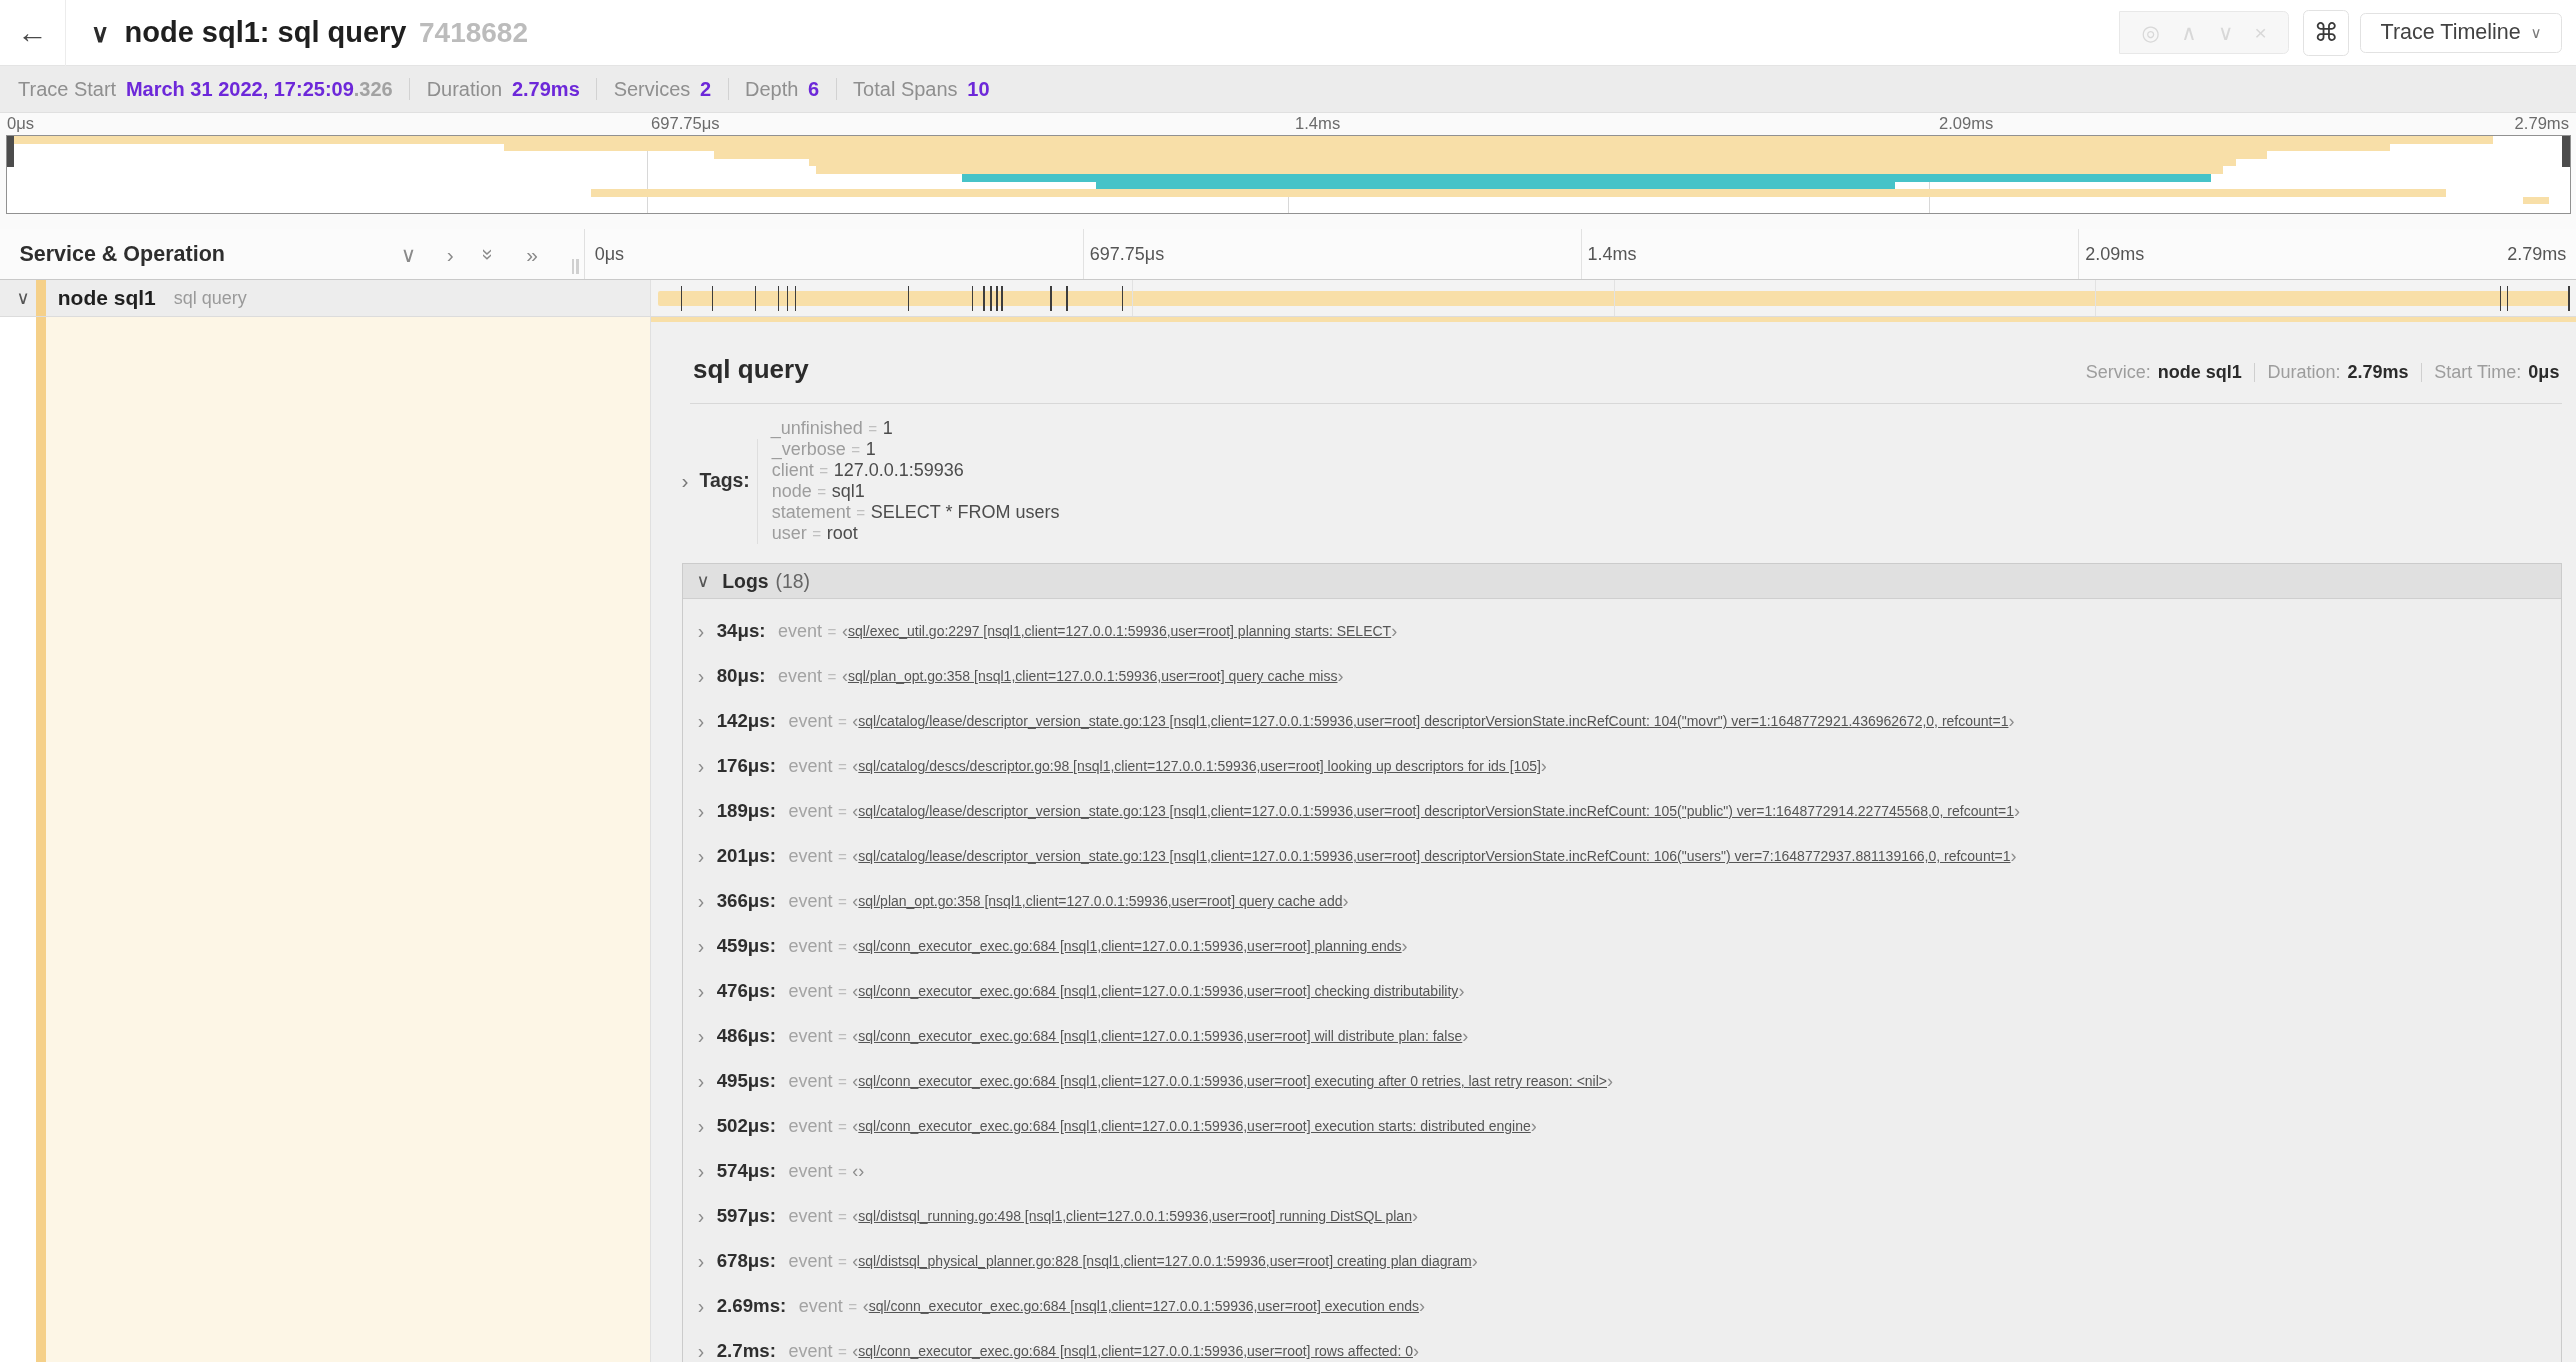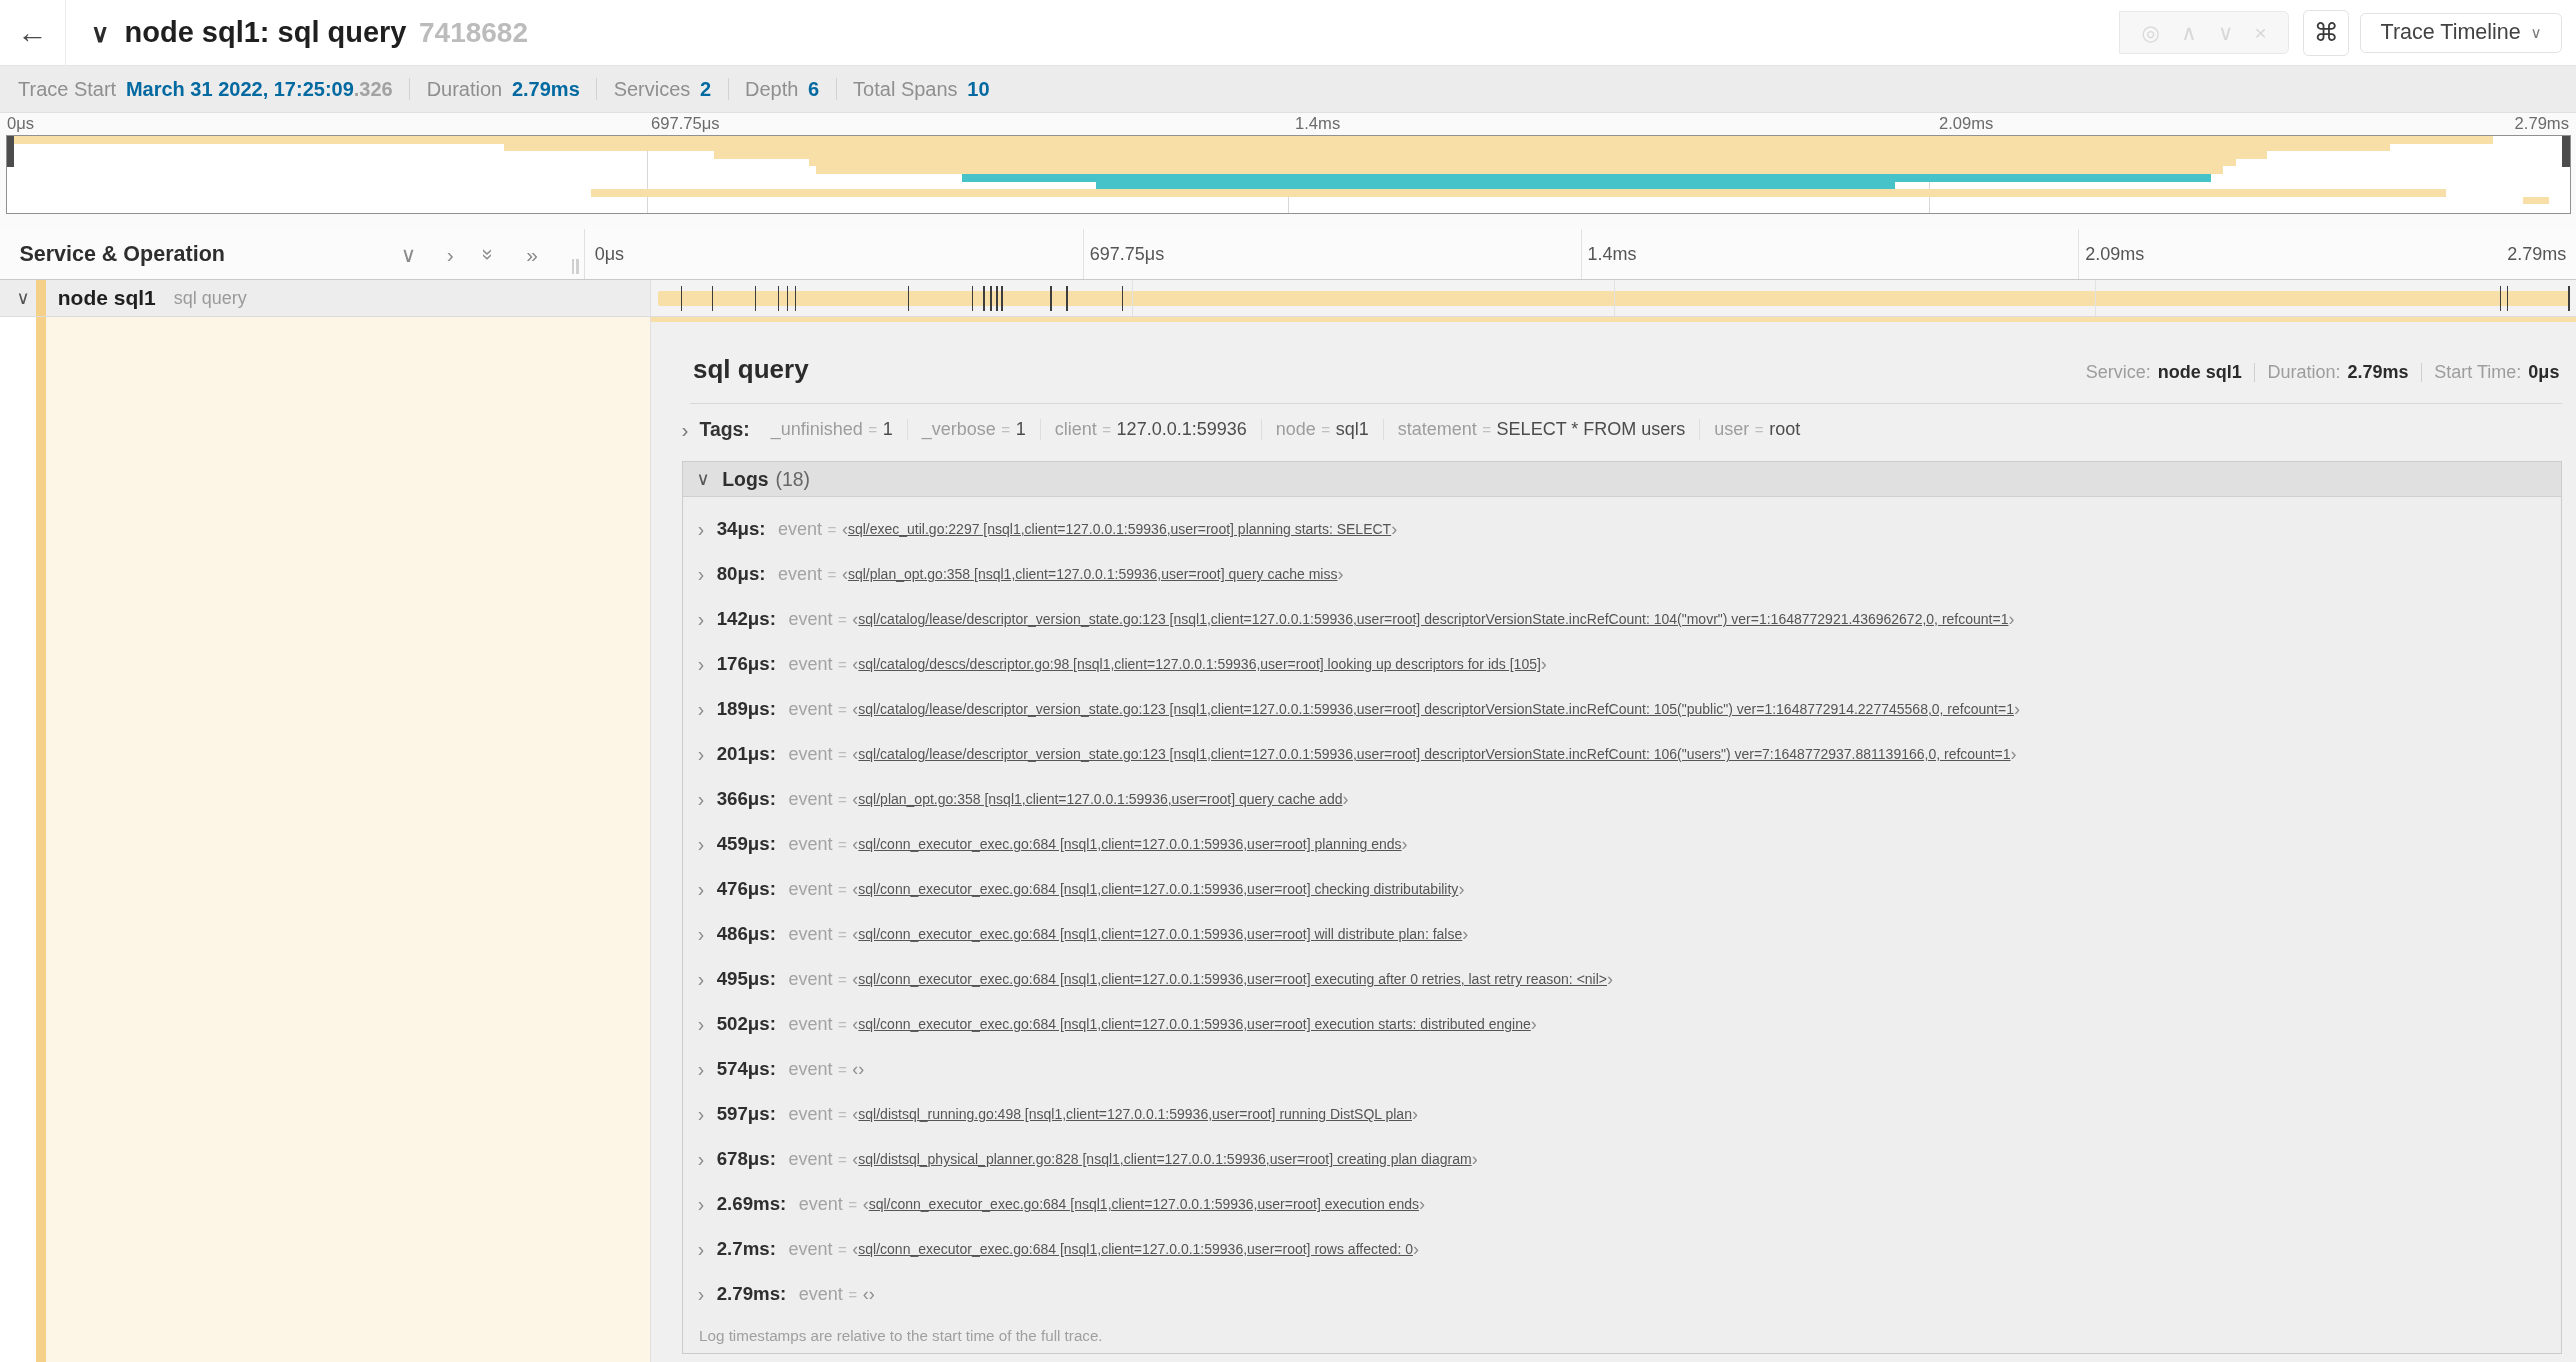--- a/index.html
+++ b/index.html
@@ -29,21 +29,21 @@
     background:#fff; display:flex; align-items:center; padding:0 19.4px;
     font-size:21.5px; color:#424242; cursor:pointer; white-space:nowrap; }
   .tt-caret { font-size:15.2px; color:#7a7a7a; margin-left:9.7px; }
 
   
   .summary { height:47px; background:#ececec; border-bottom:0.7px solid #e0e0e0;
     display:flex; align-items:center; padding-left:18px; font-size:20px; }
   .sum-item { display:flex; align-items:center; }
   .sum-item + .sum-item::before { content:""; width:0.7px; height:22px; background:#d2d2d2; margin:0 16.6px; }
   .sum-lbl { color:#8f8f8f; margin-right:9.7px; }
-  .sum-val { color:#0369a1; font-weight:bold; }
+  .sum-val { color:#6d28d9; font-weight:bold; }
   .sum-suffix { color:#a2a2a2; font-weight:bold; }
 
   
   .mm-labels { height:22px; position:relative; font-size:16.6px; color:#6b6b6b; }
   .mm-label { position:absolute; top:1.4px; white-space:nowrap; }
   .minimap { position:relative; margin:0 5.5px; height:79px; background:#fff;
     border:1.4px solid #919191; cursor:crosshair; }
   .mm-grid { position:absolute; top:0; bottom:0; width:0.7px; background:#d8d8d8; }
   .mm-row { position:relative; height:7.6px; }
   .mm-bar { position:absolute; top:0; height:7.6px; }
@@ -300,21 +300,21 @@
             <span class="meta-lbl">Start Time:</span>
             <span class="meta-val">0μs</span>
           </span>
         </span>
     </div>
     <div class="detail-divider"></div>
 
     <div class="tags-row">
       <span class="tags-chevron">›</span>
       <span class="tags-lbl">Tags:</span>
-      <span style="display:flex;" id="tags-list">
+      <span style="display:flex;flex-direction:column;" id="tags-list">
           <span class="tag-item">
             <span class="tag-key">_unfinished</span>
             <span class="tag-eq">=</span>
             <span class="tag-val">1</span>
           </span>
           <span class="tag-item">
             <span class="tag-key">_verbose</span>
             <span class="tag-eq">=</span>
             <span class="tag-val">1</span>
           </span>

